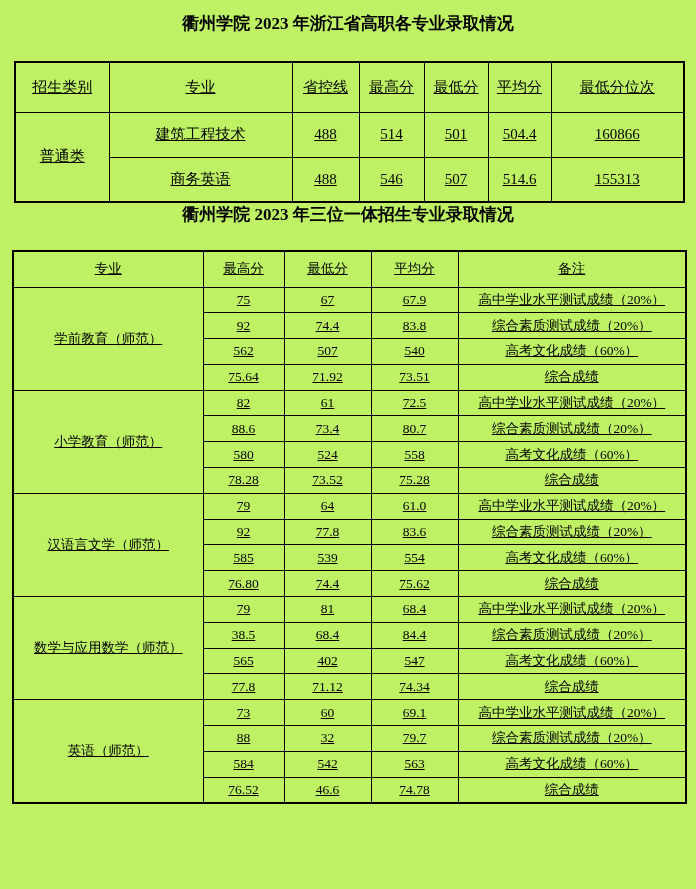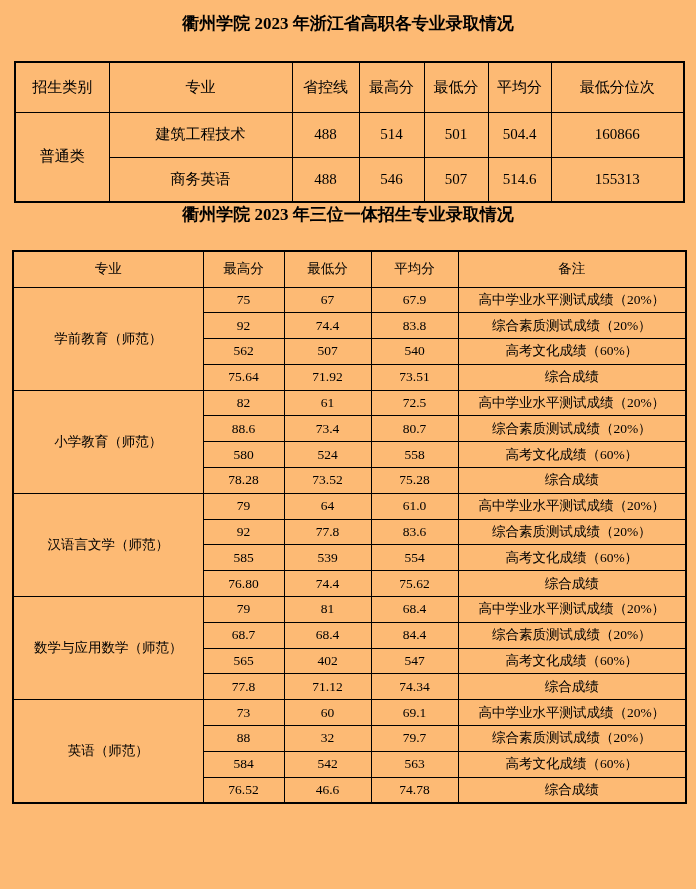--- a/index.html
+++ b/index.html
@@ -2,35 +2,36 @@
 <html><head>
 <meta charset="utf-8">
 <style>
   * { box-sizing: border-box; margin: 0; padding: 0; }
   html, body {
     background: #ffffff;
     width: 696px;
     font-family: "Liberation Serif", "DejaVu Serif", serif;
     color: #000000;
   }
-  .doc { width: 696px; height: 889px; overflow: hidden; background: #fdba74; }
+  .doc { width: 696px; height: 889px; overflow: hidden; background: #bef264; }
 
   .doc-title {
     text-align: center;
     font-weight: bold;
     font-size: 17px;
     line-height: 24px;
   }
   .title-1 { padding-top: 12px; }
   .title-2 { }
 
   table {
     border-collapse: collapse;
     table-layout: fixed;
     border: 2px solid #000000;
+    text-decoration: underline;
   }
   th, td {
     border: 1px solid #000000;
     text-align: center;
     vertical-align: middle;
     font-weight: normal;
     overflow: hidden;
     white-space: nowrap;
   }
 
@@ -209,21 +210,21 @@
           <td>综合成绩</td>
         </tr>
         <tr>
           <td rowspan="4">数学与应用数学（师范）</td>
           <td>79</td>
           <td>81</td>
           <td>68.4</td>
           <td>高中学业水平测试成绩（20%）</td>
         </tr>
         <tr>
-          <td>68.7</td>
+          <td>38.5</td>
           <td>68.4</td>
           <td>84.4</td>
           <td>综合素质测试成绩（20%）</td>
         </tr>
         <tr>
           <td>565</td>
           <td>402</td>
           <td>547</td>
           <td>高考文化成绩（60%）</td>
         </tr>

